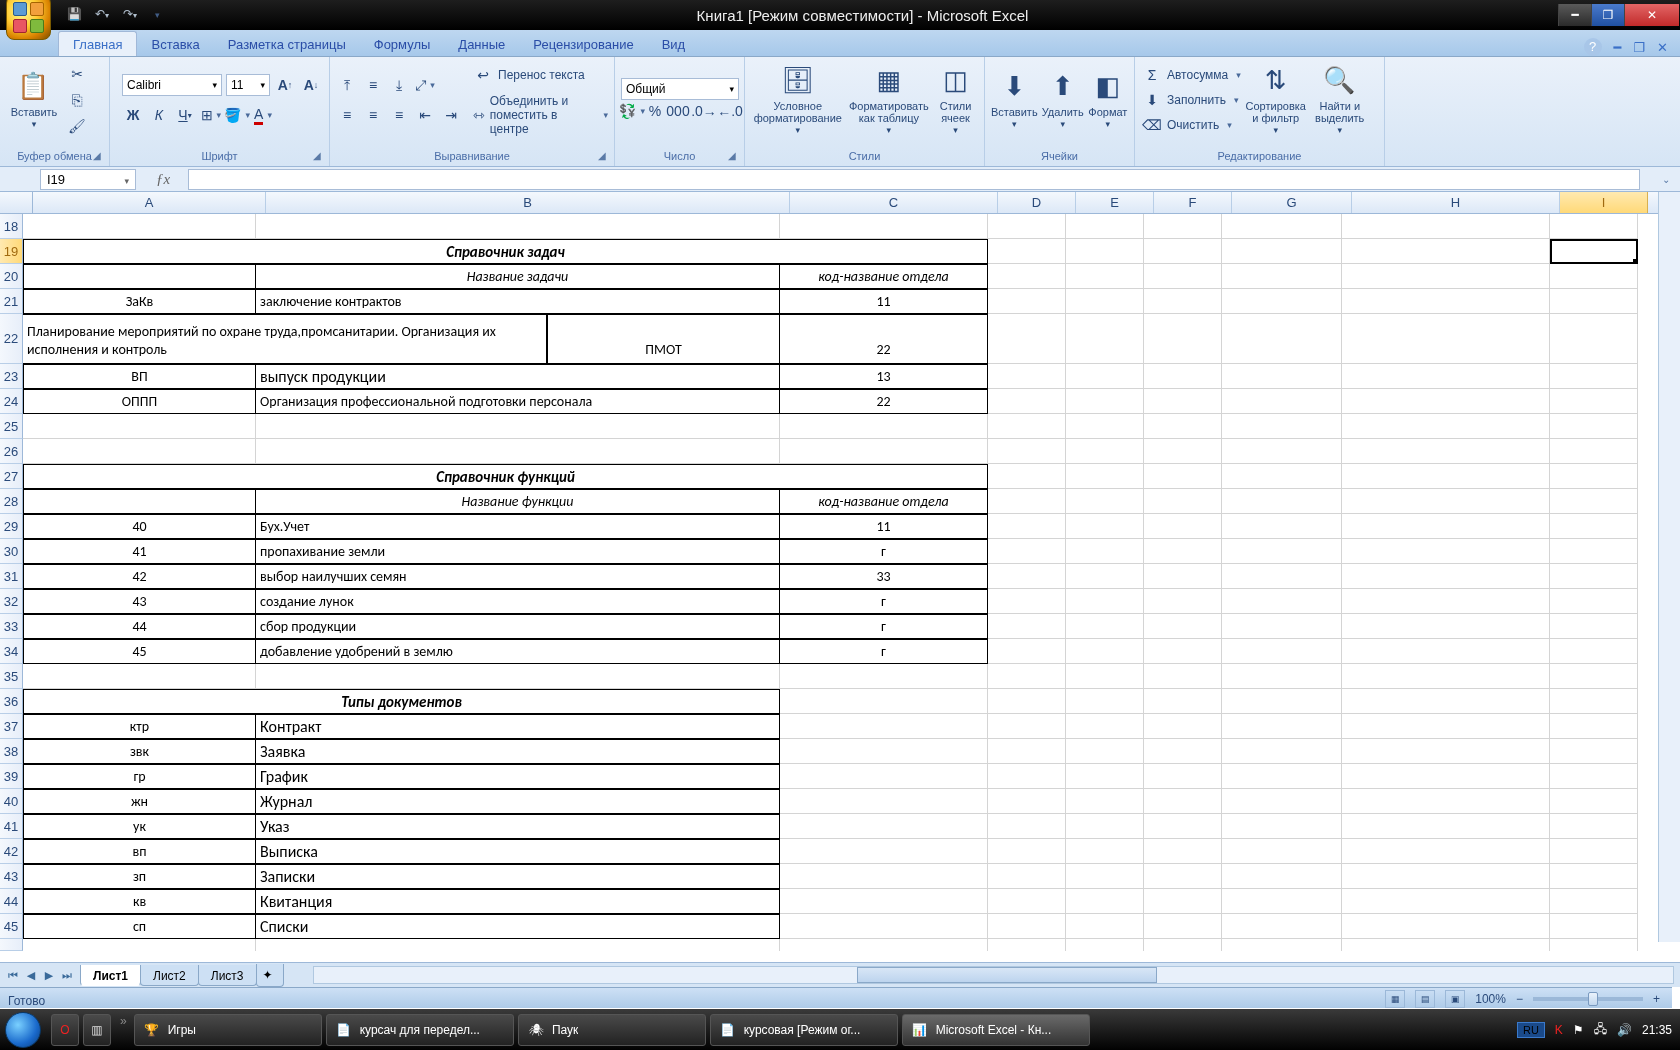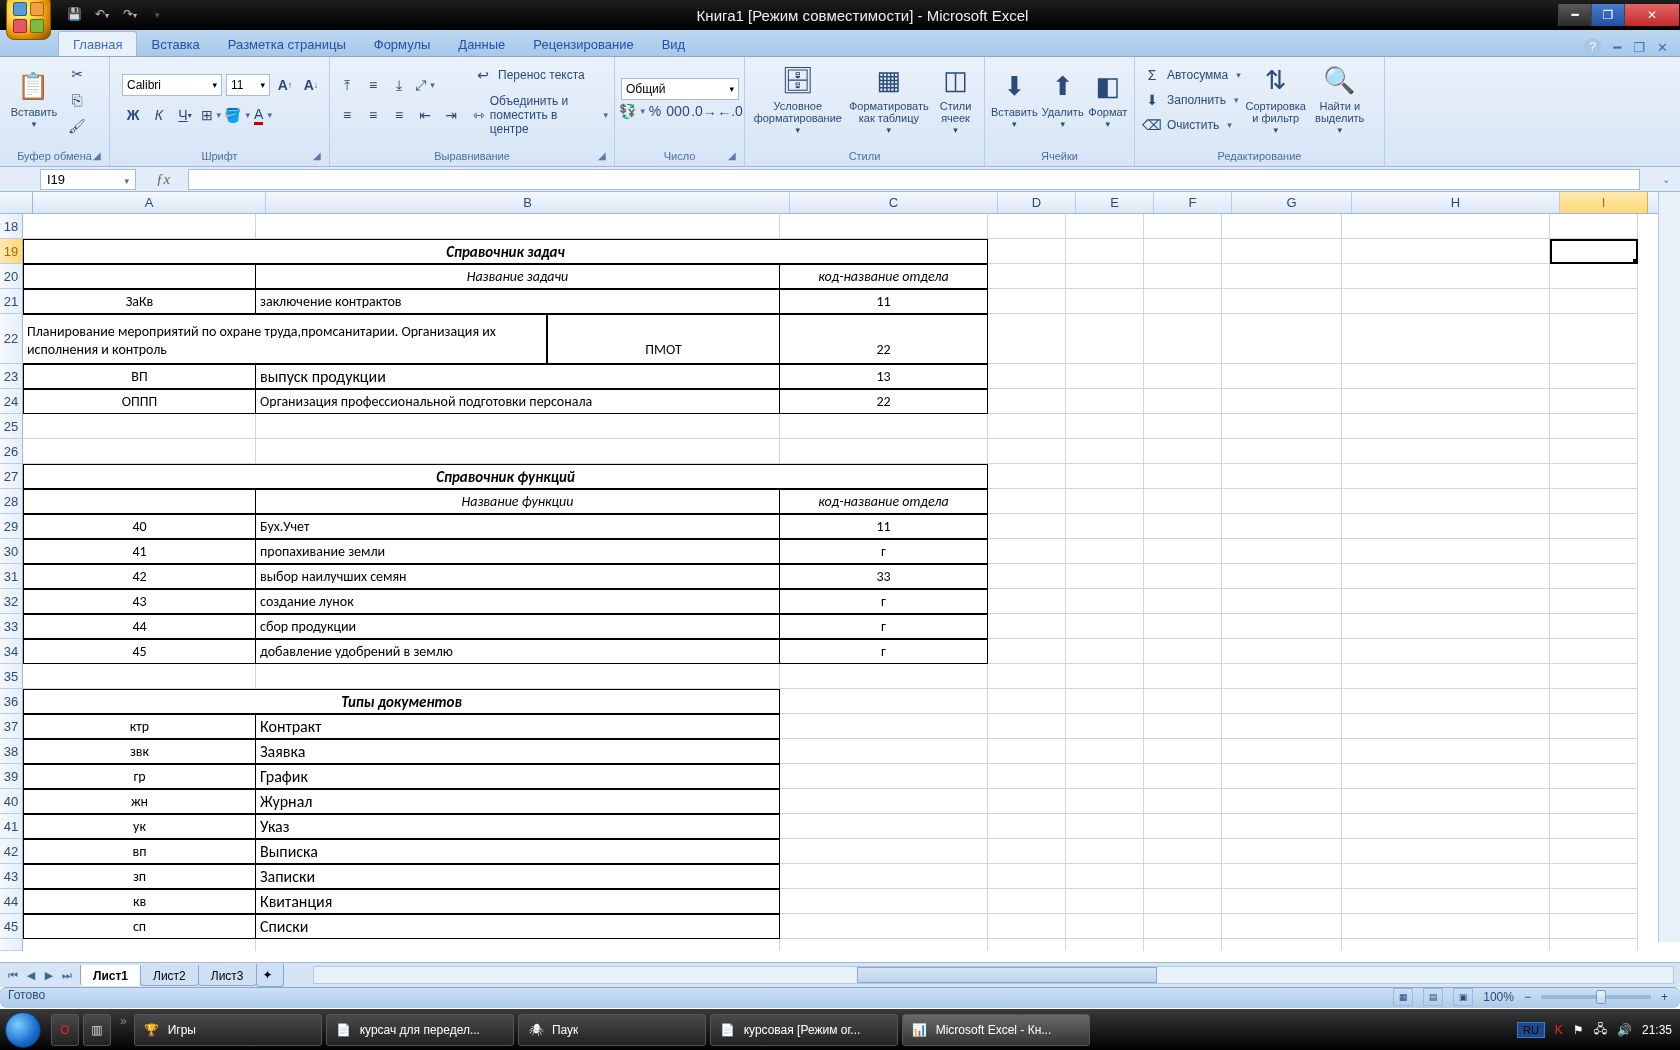--- a/index.html
+++ b/index.html
@@ -66,21 +66,21 @@
 .sheet-tabs { position:absolute; bottom:27px; left:0; right:0; height:25px; background:#d6e5f5; display:flex; align-items:center; border-top:1px solid #9db8d8;}
 .stnav { display:flex; margin:0 4px;}
 .stnav span { width:18px; text-align:center; color:#3a6a9a; font-size:11px;}
 .stab { padding:4px 12px 2px; background:#fff; border:1px solid #8aa8c8; border-top:none; border-radius:0 0 4px 4px; margin-right:-1px; font-size:12px; position:relative;}
 .stab.active { font-weight:bold; background:#fff; z-index:2; border-bottom:1px solid #fff;}
 .stab.inactive { background:#cde0f4;}
 .hscroll { flex:1; margin:0 6px 0 30px; height:18px; background:#e8f0fa; border:1px solid #b0c8e0; position:relative;}
 .hscroll .thumb{ position:absolute; left:40%; width:300px; height:16px; background:linear-gradient(#d8e6f6,#bdd4ee); border:1px solid #8aa8c8;}
 .vscroll { position:absolute; right:0; top:0; bottom:20px; width:22px; background:#e8f0fa; border-left:1px solid #b0c8e0;}
 
-.status { position:absolute; bottom:0; left:0; right:0; height:27px; background:linear-gradient(#cde0f5,#aecbe8); display:flex; align-items:flex-start; font-size:12px; color:#2a4a7a; border-top:1px solid #8aa8c8;border-radius:6px;}
+.status { position:absolute; bottom:0; left:0; right:8px; height:27px; background:linear-gradient(#cde0f5,#aecbe8); display:flex; align-items:flex-end; font-size:12px; color:#2a4a7a; border-top:1px solid #8aa8c8;}
 .status .zoom { margin-left:auto; display:flex; align-items:center; gap:10px; margin-right:12px;}
 .slider { width:110px; height:4px; background:#9bb8d8; position:relative;}
 .slider .sth { position:absolute; left:50%; top:-5px; width:10px; height:14px; background:linear-gradient(#eaf2fb,#c2d8ef); border:1px solid #7a9ac0; border-radius:2px;}
 .viewbtn { width:20px; height:18px; border:1px solid #9bb8d8; display:flex; align-items:center; justify-content:center; font-size:9px;}
 
 .taskbar { position:absolute; width:1680px; height:42px; bottom:-1px; left:0; background:linear-gradient(#3a3a3a,#000); display:flex; align-items:center; z-index:100;}
 
 body { height:1050px;}
 .grid-wrap{bottom:88px;}
 .sheet-tabs{bottom:63px;}

